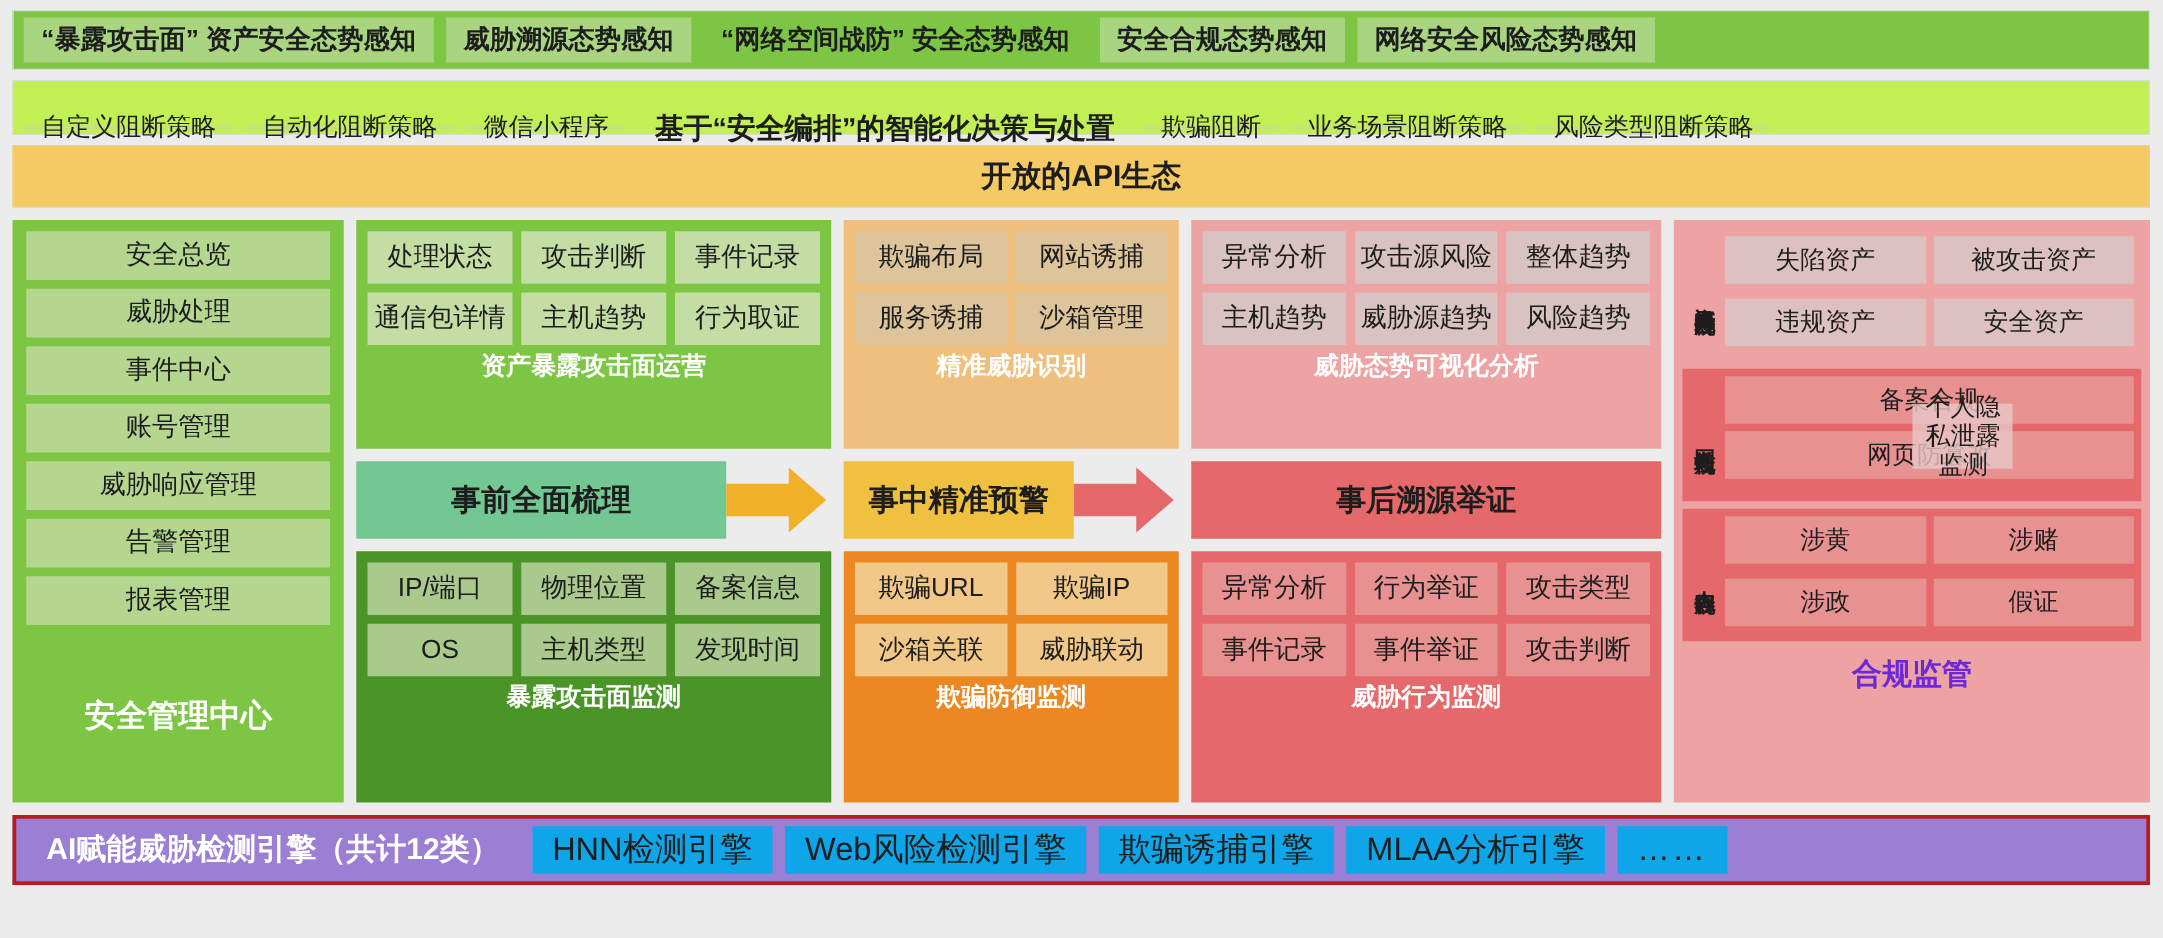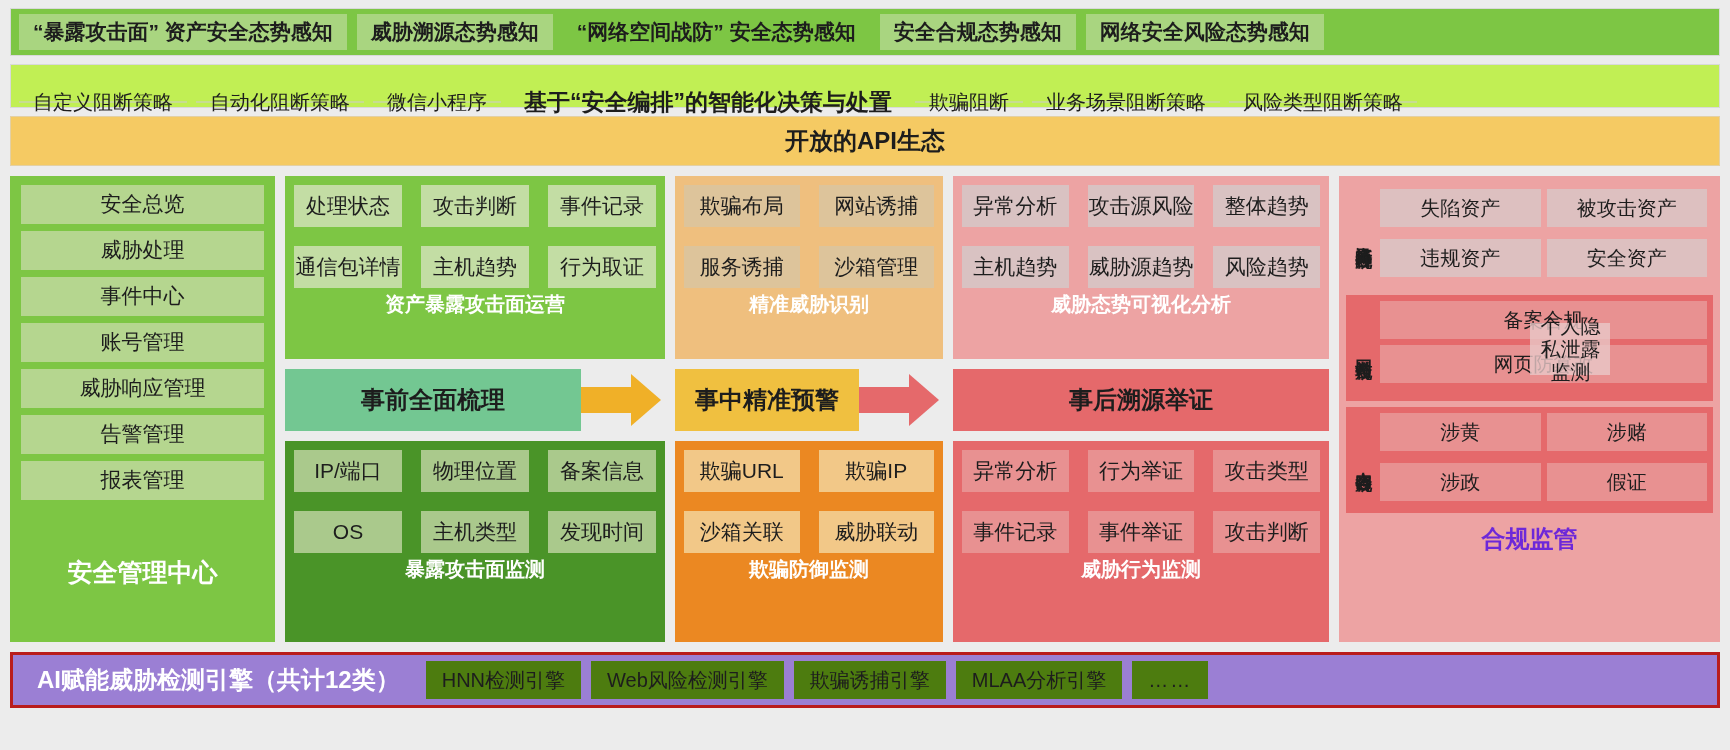--- a/index.html
+++ b/index.html
@@ -60,21 +60,21 @@
   .sidebar .chip{
     background:#b5d68f;height:39px;font-size:21px;margin-bottom:7px;flex:0 0 auto;
   }
   .sidebar .foot{
     color:#fff;font-weight:700;font-size:25px;text-align:center;
     flex:1 1 auto;display:flex;align-items:center;justify-content:center;
   }
 
   
   .panel{box-sizing:border-box;padding:9px 9px 2px 9px;display:flex;flex-direction:column;}
-  .panel .grid{display:grid;gap:19px;}
+  .panel .grid{display:grid;gap:7px;}
   .panel .grid.g3{grid-template-columns:repeat(3,1fr);}
   .panel .grid.g2{grid-template-columns:repeat(2,1fr);}
   .panel .grid .chip{height:42px;font-size:21px;}
   .panel .foot{color:#fff;font-weight:700;font-size:20px;text-align:center;padding:3px 0 6px;}
 
   .p-green{background:#7dc644;}
   .p-green .chip{background:#c3dda4;}
   .p-darkgreen{background:#4a9428;}
   .p-darkgreen .chip{background:#aac98c;}
   .p-sand{background:#efbf7e;}
@@ -134,21 +134,21 @@
     background:rgba(233,200,200,.80);
     font-size:20px;color:#1d1d1d;line-height:1.15;text-align:center;
     display:flex;align-items:center;justify-content:center;padding:0 2px;box-sizing:border-box;
   }
 
   
   .row4{
     height:56px;background:#9b7fd4;border:3px solid #b91c1c;margin-top:10px;
     display:flex;align-items:stretch;gap:10px;padding:6px 8px;box-sizing:border-box;
   }
-  .row4 .chip{background:#4d7c0f;font-size:20px;padding:0 16px;flex:0 0 auto;}
+  .row4 .chip{background:#0ea5e9;font-size:26px;padding:0 16px;flex:0 0 auto;}
   .row4 .chip.plain{background:transparent;color:#fff;font-weight:700;font-size:24px;}
   .row4 .chip.dots{letter-spacing:2px;}
 </style>
 </head>
 <body>
 
 <div class="page">
 
   <div class="row1">
     <div class="chip">“暴露攻击面” 资产安全态势感知</div>

